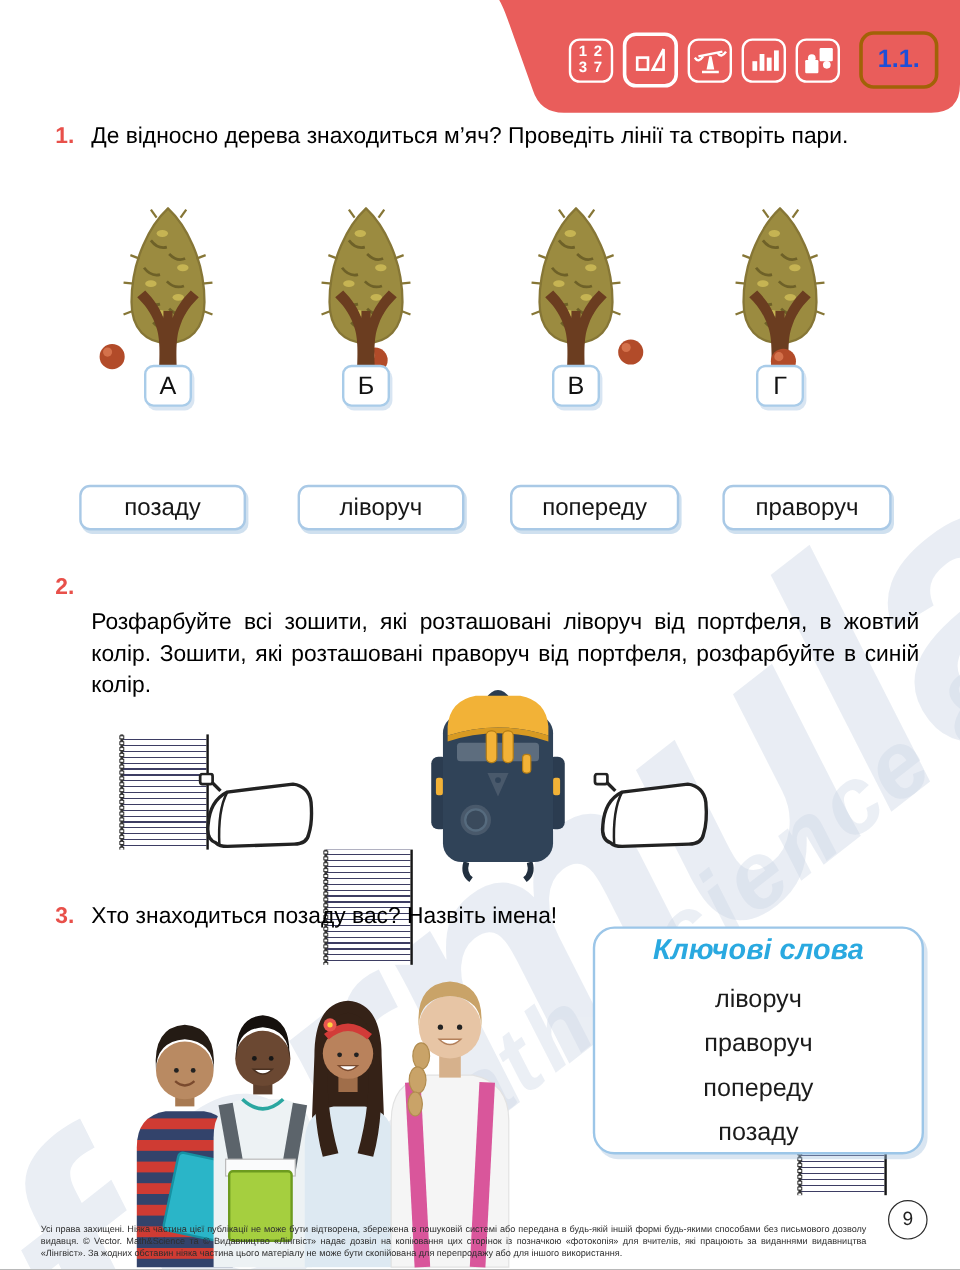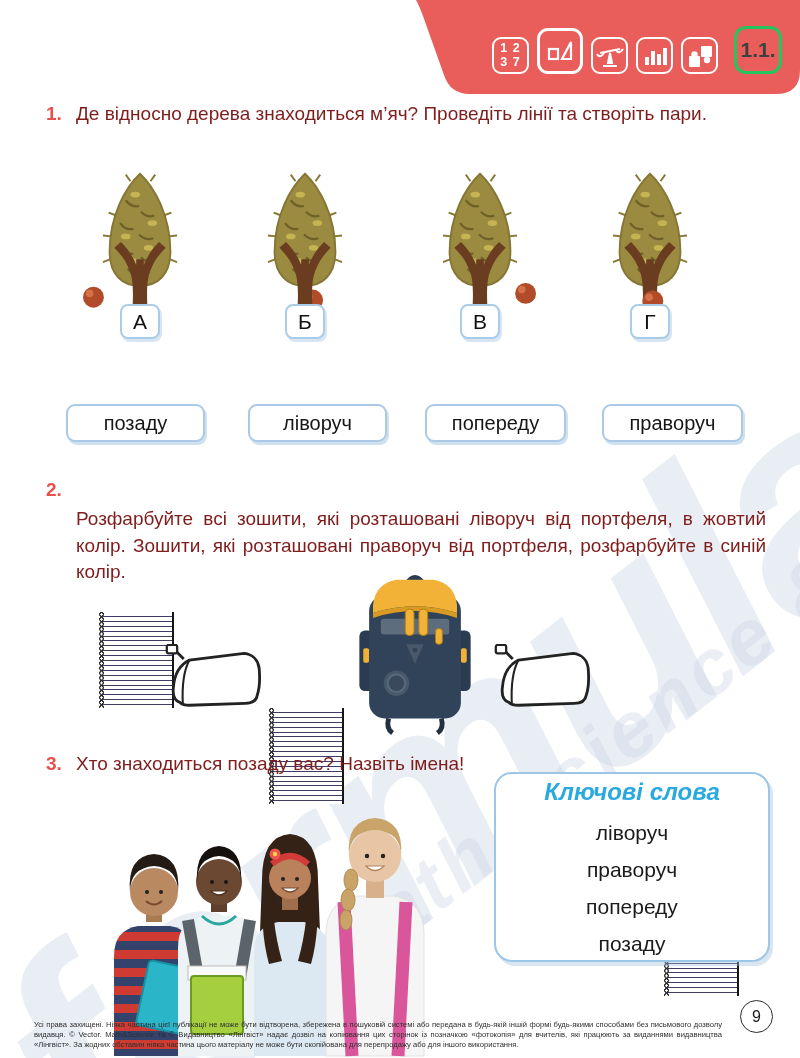--- a/index.html
+++ b/index.html
@@ -6,33 +6,33 @@
   #page{position:relative;width:800px;height:1058px;background:#fff;overflow:hidden;
         font-family:"Liberation Sans",sans-serif;margin:0 auto;}
   
   .wm{position:absolute;color:#ccd6e5;font-weight:bold;font-style:italic;
       white-space:nowrap;transform-origin:0 0;z-index:0;pointer-events:none;}
   #wm1{left:-70px;top:960px;font-size:300px;transform:rotate(-38deg);letter-spacing:-8px;opacity:.42;}
   #wm2{left:300px;top:930px;font-size:78px;transform:rotate(-38deg);letter-spacing:5px;opacity:.38;}
   
   #banner{position:absolute;top:0;right:0;width:400px;height:96px;z-index:2;}
   #banner svg.shape{position:absolute;left:0;top:0;}
-  #icon-row{position:absolute;top:26px;right:18px;display:flex;align-items:flex-end;gap:8px;z-index:3;}
+  #icon-row{position:absolute;top:26px;right:18px;display:flex;align-items:center;gap:8px;z-index:3;}
   .hicon{width:37px;height:37px;border:2.5px solid #fff;border-radius:9px;display:flex;
          align-items:center;justify-content:center;box-sizing:border-box;}
   .hicon.big{width:46px;height:46px;border-width:3.5px;border-radius:11px;}
   .hicon .nums{color:#fff;font-weight:bold;font-size:12.5px;line-height:1.05;
                letter-spacing:1px;text-align:center;}
-  .lesson-badge{width:48px;height:48px;border:3px solid #22c55e;border-radius:12px;margin-left:8px;
-         display:flex;align-items:center;justify-content:center;color:#404040;font-weight:bold;
+  .lesson-badge{width:66px;height:48px;border:3px solid #a16207;border-radius:12px;margin-left:8px;
+         display:flex;align-items:center;justify-content:center;color:#1d4ed8;font-weight:bold;
          font-size:21px;box-sizing:border-box;}
   
   .task{position:absolute;display:flex;z-index:1;}
   .tnum{color:#e8504a;font-weight:bold;font-size:19px;width:30px;flex:none;line-height:1.4;}
-  .ttext{font-size:19px;color:#7f1d1d;line-height:1.4;}
+  .ttext{font-size:19px;color:#000000;line-height:1.4;}
   #task1{left:46px;top:101px;width:710px;}
   #task1 .ttext{width:678px;}
   #task2{left:46px;top:477px;width:720px;}
   #task2 .ttext{width:690px;text-align:justify;margin-top:29px;}
   #task3{left:46px;top:751px;}
   
   .tree-cell{position:absolute;top:168px;width:150px;display:flex;flex-direction:column;
              align-items:center;z-index:1;}
   .tree-label{width:36px;height:31px;background:#fff;border:2px solid #a9cce9;border-radius:8px;
              box-shadow:2px 3px 0 rgba(168,198,226,.45);display:flex;align-items:center;

